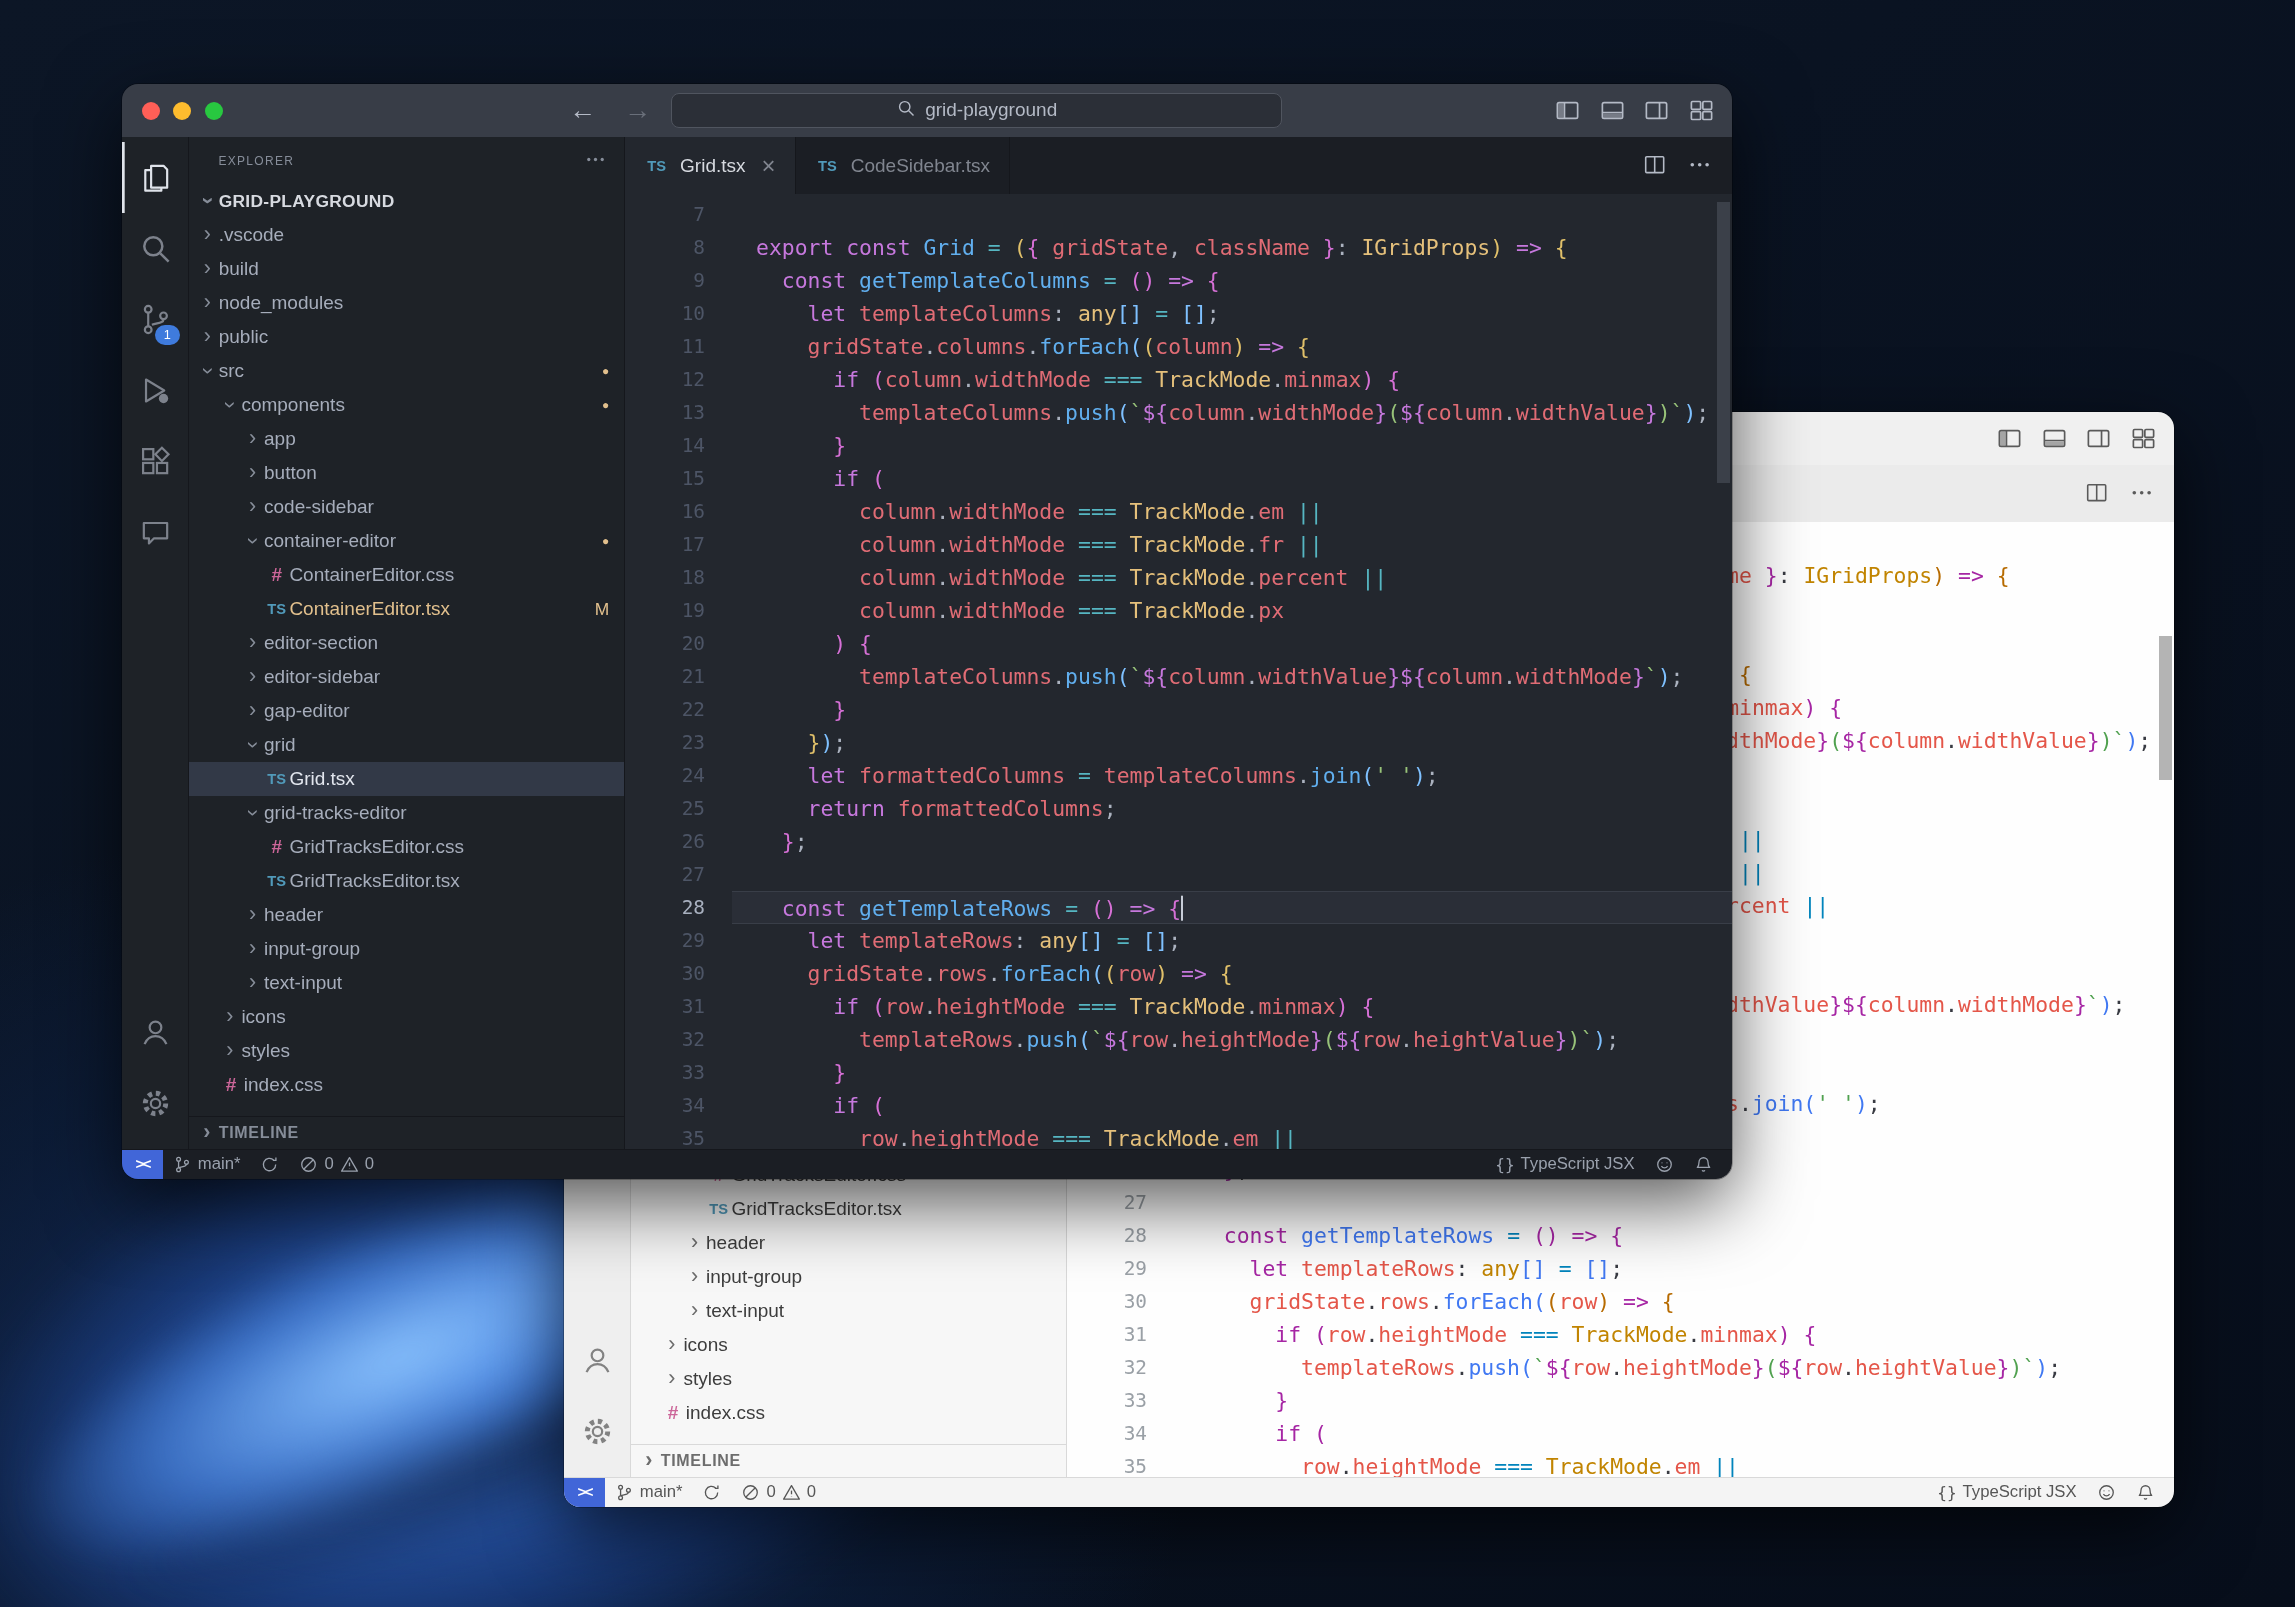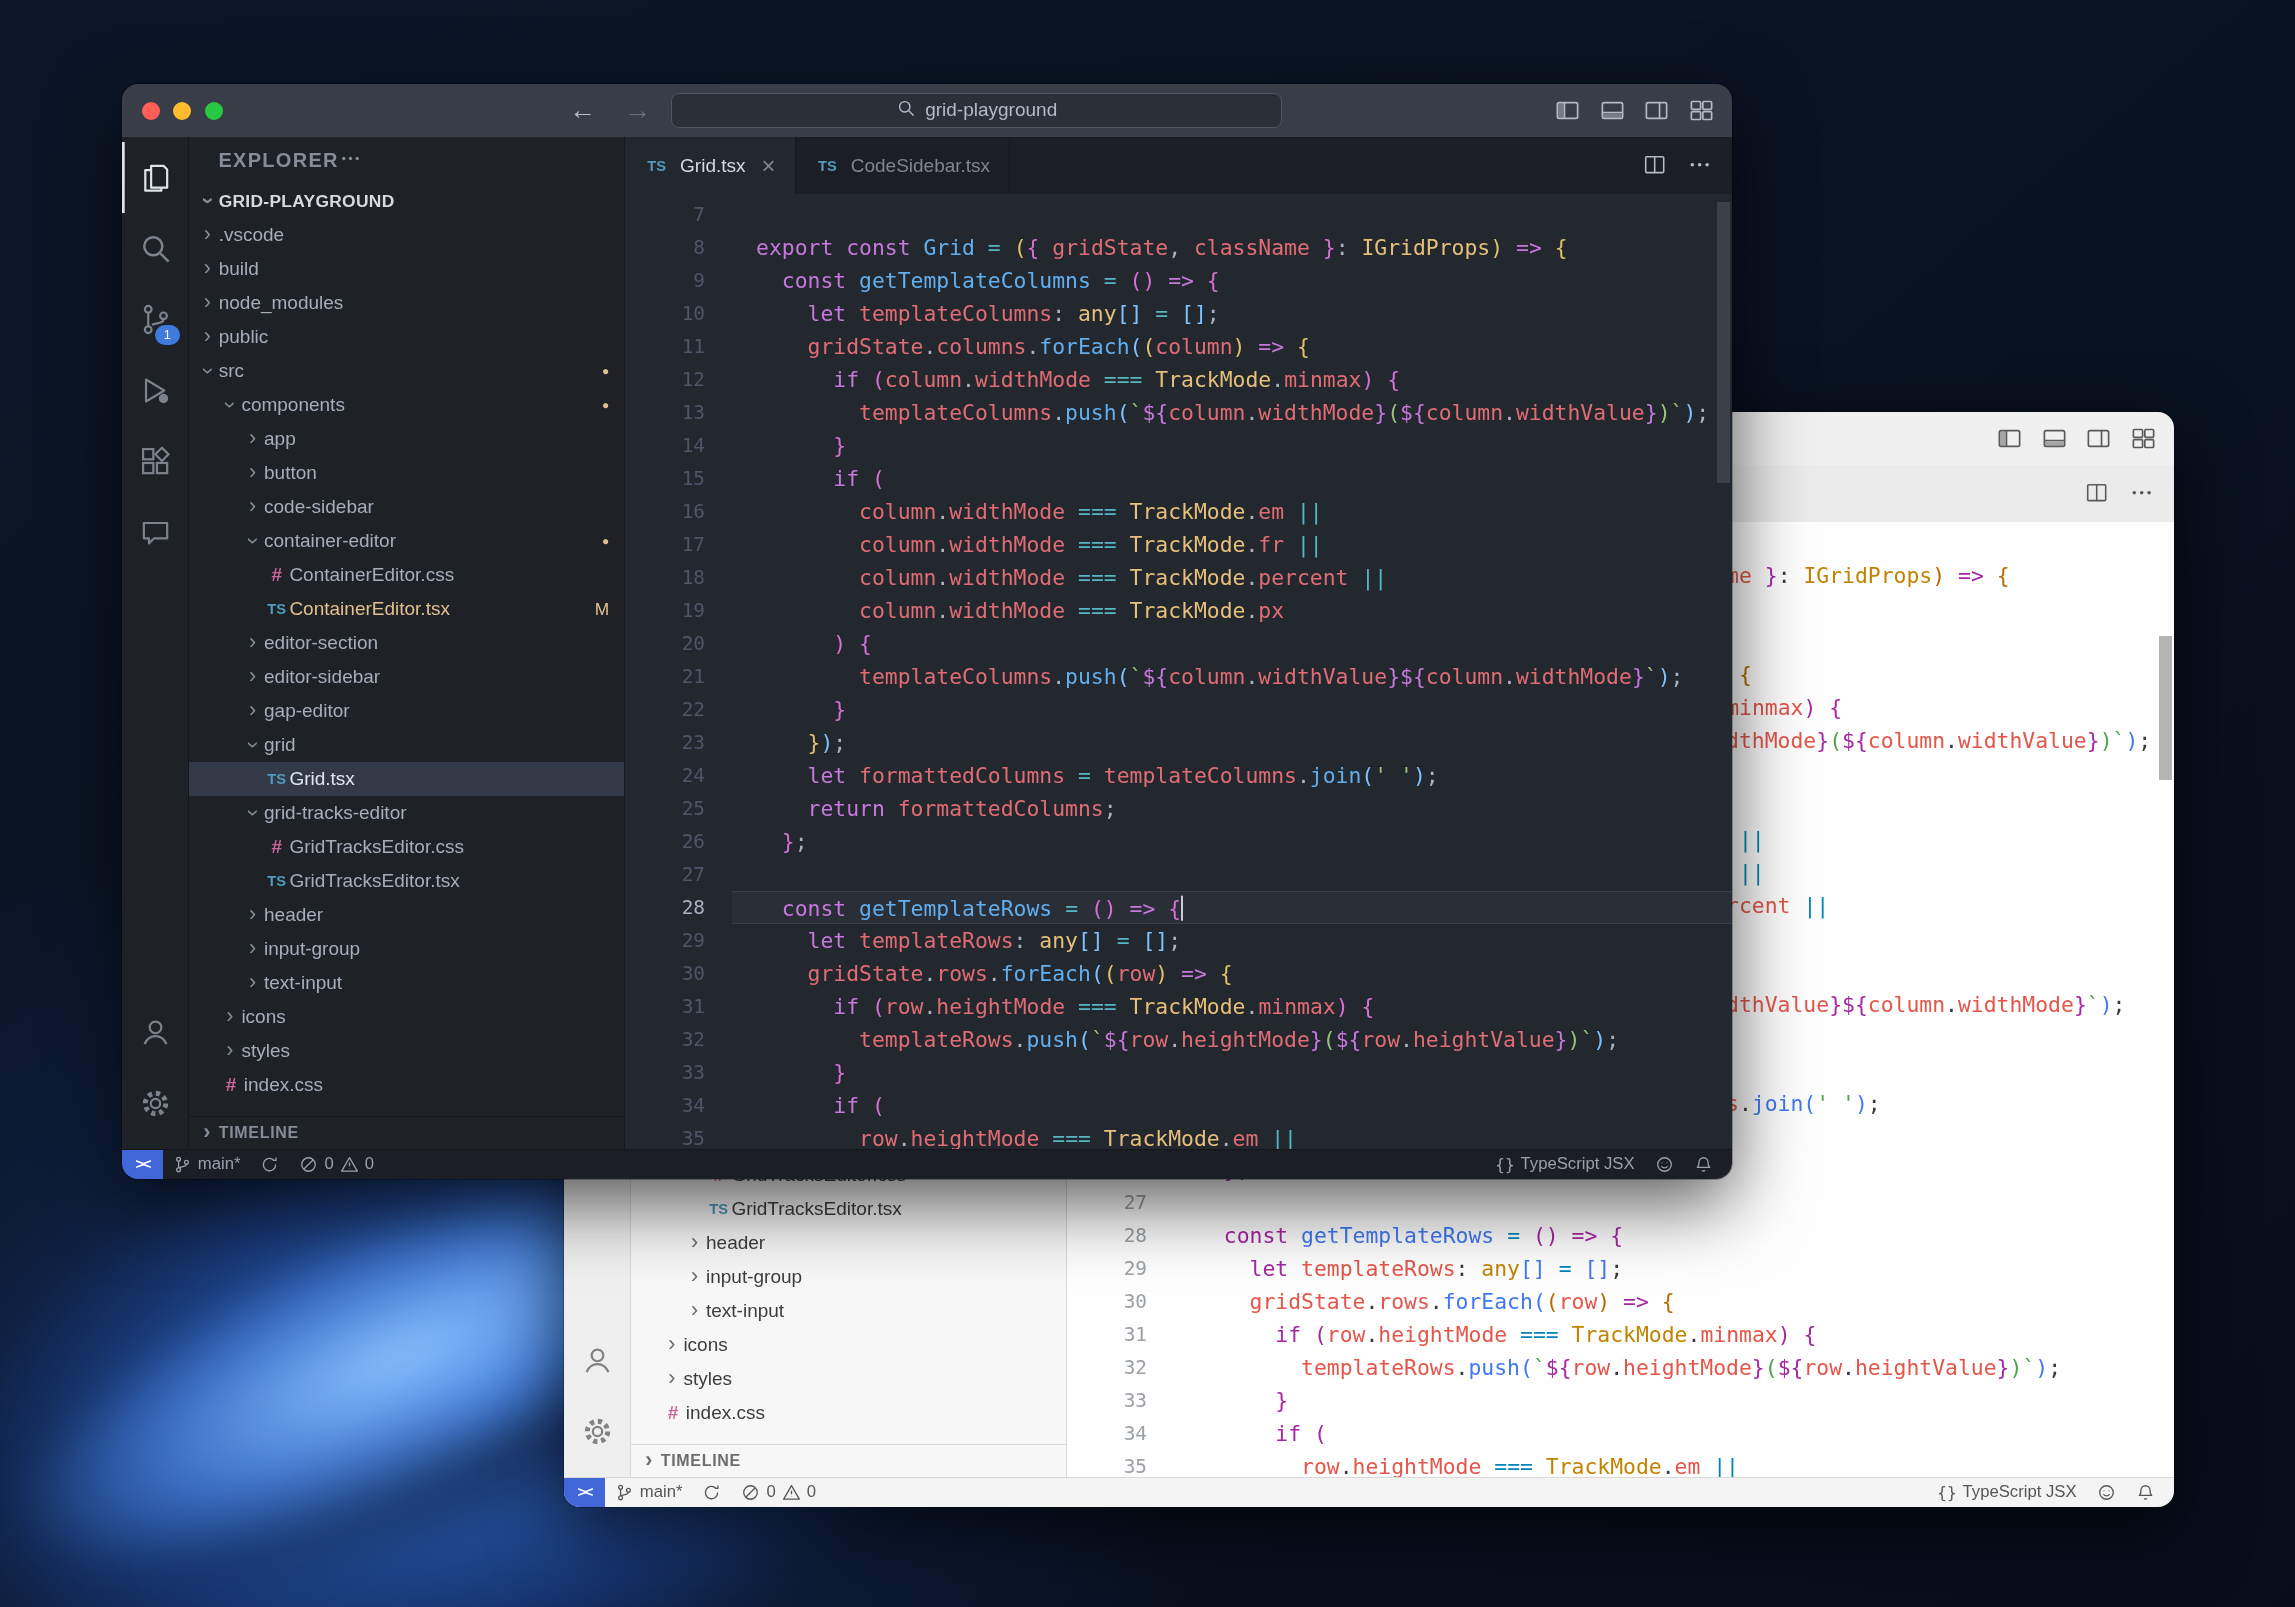--- a/index.html
+++ b/index.html
@@ -63,22 +63,22 @@
   .act-top,.act-bottom{display:flex;flex-direction:column;}
   .act{height:71px;display:flex;align-items:center;justify-content:center;color:var(--act-ico);position:relative;}
   .act svg{width:35px;height:35px;}
   .act.active{color:var(--act-active);box-shadow:inset 2.7px 0 0 var(--act-active);}
   .badge{position:absolute;right:8px;bottom:10.7px;min-width:20px;height:20px;border-radius:10px;background:#3f7bdd;
     color:#fff;font-size:12.7px;font-style:normal;display:flex;align-items:center;justify-content:center;padding:0 2.7px;}
 
   
   .sidebar{width:435px;flex:none;background:var(--side);border-right:0.7px solid var(--border);
     display:flex;flex-direction:column;min-height:0;color:var(--side-fg);}
-  .side-head{height:47px;flex:none;display:flex;align-items:center;justify-content:flex-start;
-    padding:0 17.4px 0 29.4px;font-size:20px;letter-spacing:1.3px;color:var(--side-dim);font-weight:bold;}
+  .side-head{height:47px;flex:none;display:flex;align-items:center;justify-content:space-between;
+    padding:0 17.4px 0 29.4px;font-size:12px;letter-spacing:1.3px;color:var(--side-dim);}
   .side-head svg{width:23px;height:23px;}
   .tree-root-row{height:34px;flex:none;display:flex;align-items:center;font-weight:700;font-size:17.4px;
     padding-left:6.7px;color:var(--tab-fg);letter-spacing:0.3px;}
   .tree{flex:1;overflow:hidden;}
   .tree-row{height:34px;display:flex;align-items:center;font-size:19px;padding-right:14.7px;white-space:nowrap;}
   .tree-row.selected{background:var(--selrow);color:#e2e6ee;}
   .theme-light .tree-row.selected{color:#1b2b45;}
   .twisty{width:23px;flex:none;text-align:center;font-size:21.4px;line-height:1;color:var(--side-dim);display:inline-block;}
   .twisty.open{transform:rotate(90deg);}
   .fico{width:25.4px;flex:none;text-align:center;font-weight:700;}

